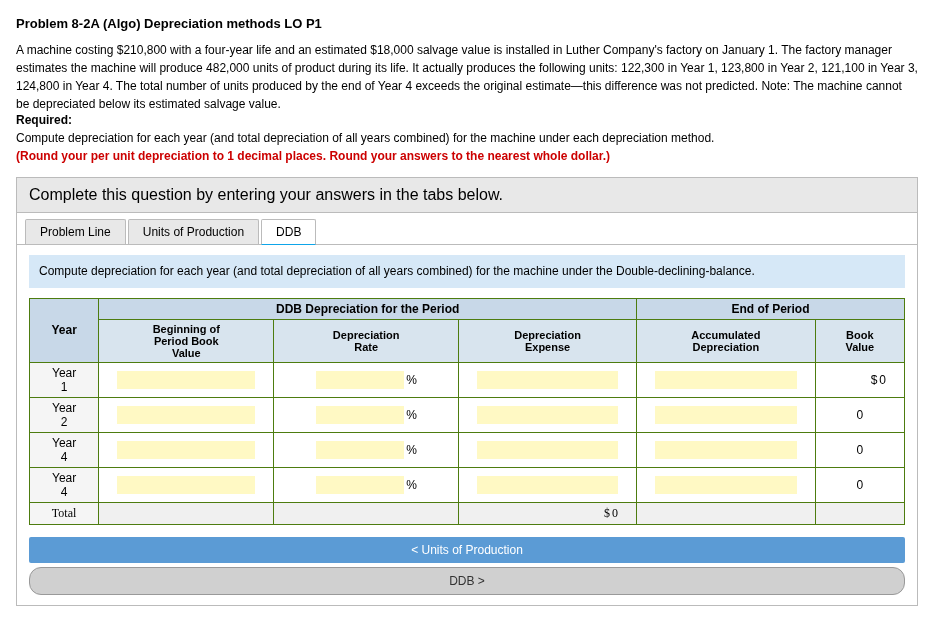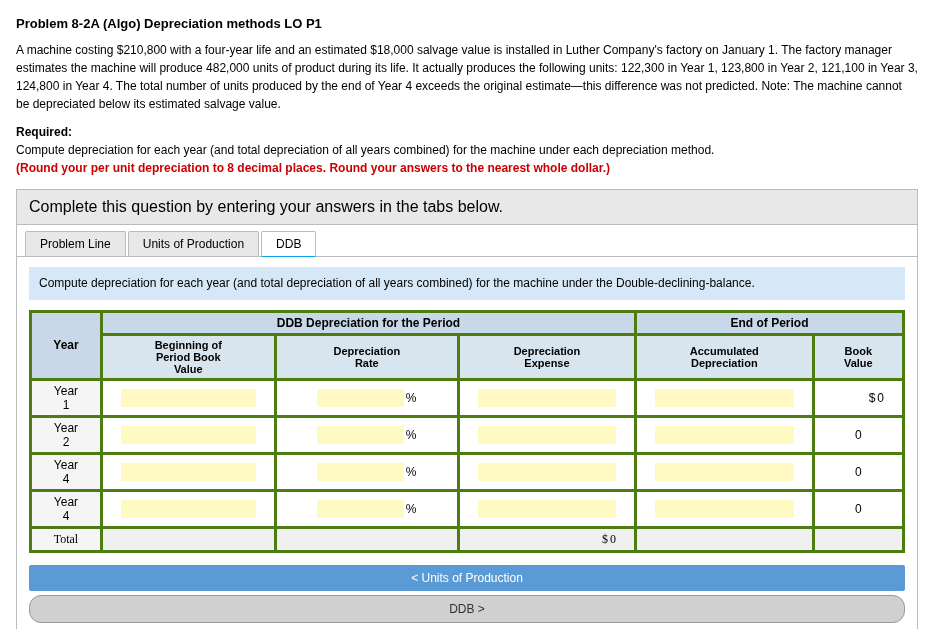--- a/index.html
+++ b/index.html
@@ -12,21 +12,20 @@
       width: 934px;
     }
     .problem-title {
       font-size: 13px;
       font-weight: bold;
       margin-bottom: 10px;
     }
     .problem-description {
       font-size: 12px;
       line-height: 1.5;
-      margin-bottom: 12px;
     }
     .required-label {
       font-weight: bold;
       margin-bottom: 4px;
     }
     .required-text {
       font-size: 12px;
       margin-bottom: 4px;
     }
     .required-bold {
@@ -78,21 +77,21 @@
       font-size: 12px;
       margin-bottom: 10px;
       line-height: 1.4;
     }
     .main-table {
       width: 100%;
       border-collapse: collapse;
       font-size: 12px;
     }
     .main-table th, .main-table td {
-      border: 3px solid #4d7c0f;
+      border: 1px solid #4d7c0f;
       text-align: center;
       padding: 3px 18px;
     }
     .main-table thead tr:first-child th {
       background: #c8d8e8;
       font-weight: bold;
     }
     .main-table thead tr:nth-child(2) th {
       background: #d8e4ee;
       font-weight: bold;
@@ -164,21 +163,21 @@
   </style>
 </head>
 <body>
 
 <div class="problem-title">Problem 8-2A (Algo) Depreciation methods LO P1</div>
 
 <p class="problem-description">A machine costing $210,800 with a four-year life and an estimated $18,000 salvage value is installed in Luther Company's factory on January 1. The factory manager estimates the machine will produce 482,000 units of product during its life. It actually produces the following units: 122,300 in Year 1, 123,800 in Year 2, 121,100 in Year 3, 124,800 in Year 4. The total number of units produced by the end of Year 4 exceeds the original estimate—this difference was not predicted. Note: The machine cannot be depreciated below its estimated salvage value.</p>
 
 <div class="required-label">Required:</div>
 <div class="required-text">Compute depreciation for each year (and total depreciation of all years combined) for the machine under each depreciation method.</div>
-<div class="required-bold">(Round your per unit depreciation to 8 decimal places. Round your answers to the nearest whole dollar.)</div>
+<div class="required-bold">(Round your per unit depreciation to 1 decimal places. Round your answers to the nearest whole dollar.)</div>
 
 <div class="complete-box">Complete this question by entering your answers in the tabs below.</div>
 
 <div class="tabs-container">
   <div class="tabs-row">
     <div class="tab">Problem Line</div>
     <div class="tab">Units of Production</div>
     <div class="tab active">DDB</div>
   </div>
 

